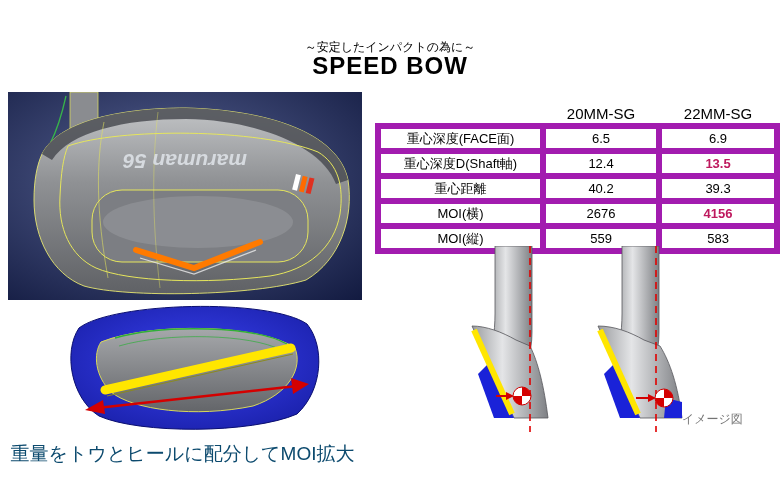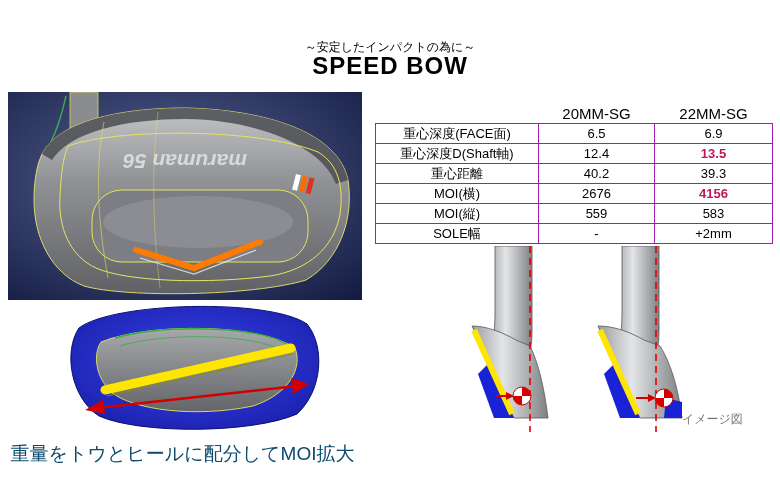--- a/index.html
+++ b/index.html
@@ -11,21 +11,21 @@
   .subtitle{position:absolute;top:39px;left:0;width:780px;text-align:center;
          font-size:12px;}
 
   .img-back{position:absolute;left:8px;top:92px;width:354px;height:208px;}
   .img-sole{position:absolute;left:55px;top:294px;width:278px;height:140px;}
 
   table.spec{position:absolute;left:375px;top:103px;border-collapse:collapse;
          table-layout:fixed;}
   table.spec th{border:none;font-weight:normal;font-size:15px;height:20px;
          text-align:center;padding:0;}
-  table.spec td{border:1px solid #a21caf;font-size:13px;height:19px;text-align:center;
+  table.spec td{border:6px solid #a21caf;font-size:13px;height:19px;text-align:center;
          padding:0 2px;white-space:nowrap;}
   td.lbl{width:158px;}
   td.v20{width:111px;font-size:14px;}
   td.v22{width:113px;font-size:14px;}
   .hl{color:#be185d;font-weight:bold;}
 
   .panel1{position:absolute;left:440px;top:246px;width:135px;height:192px;}
   .panel2{position:absolute;left:570px;top:246px;width:135px;height:192px;}
 
   .image-note{position:absolute;left:682px;top:411px;font-size:12px;color:#737373;}
@@ -138,25 +138,20 @@
       </tr>
       <tr>
         <td class="lbl">MOI(横)</td>
         <td class="v20">2676</td>
         <td class="v22 hl">4156</td>
       </tr>
       <tr>
         <td class="lbl">MOI(縦)</td>
         <td class="v20">559</td>
         <td class="v22">583</td>
-      </tr>
-      <tr>
-        <td class="lbl">SOLE幅</td>
-        <td class="v20">-</td>
-        <td class="v22">+2mm</td>
       </tr>
     </tbody>
   </table>
 
   <div class="panel1">
     <svg width="135" height="192" viewBox="0 0 135 192">
       <defs>
         <linearGradient id="shaftGrad1" x1="0" y1="0" x2="1" y2="0">
           <stop offset="0%" stop-color="#9a9c9f"></stop>
           <stop offset="40%" stop-color="#e4e5e7"></stop>

